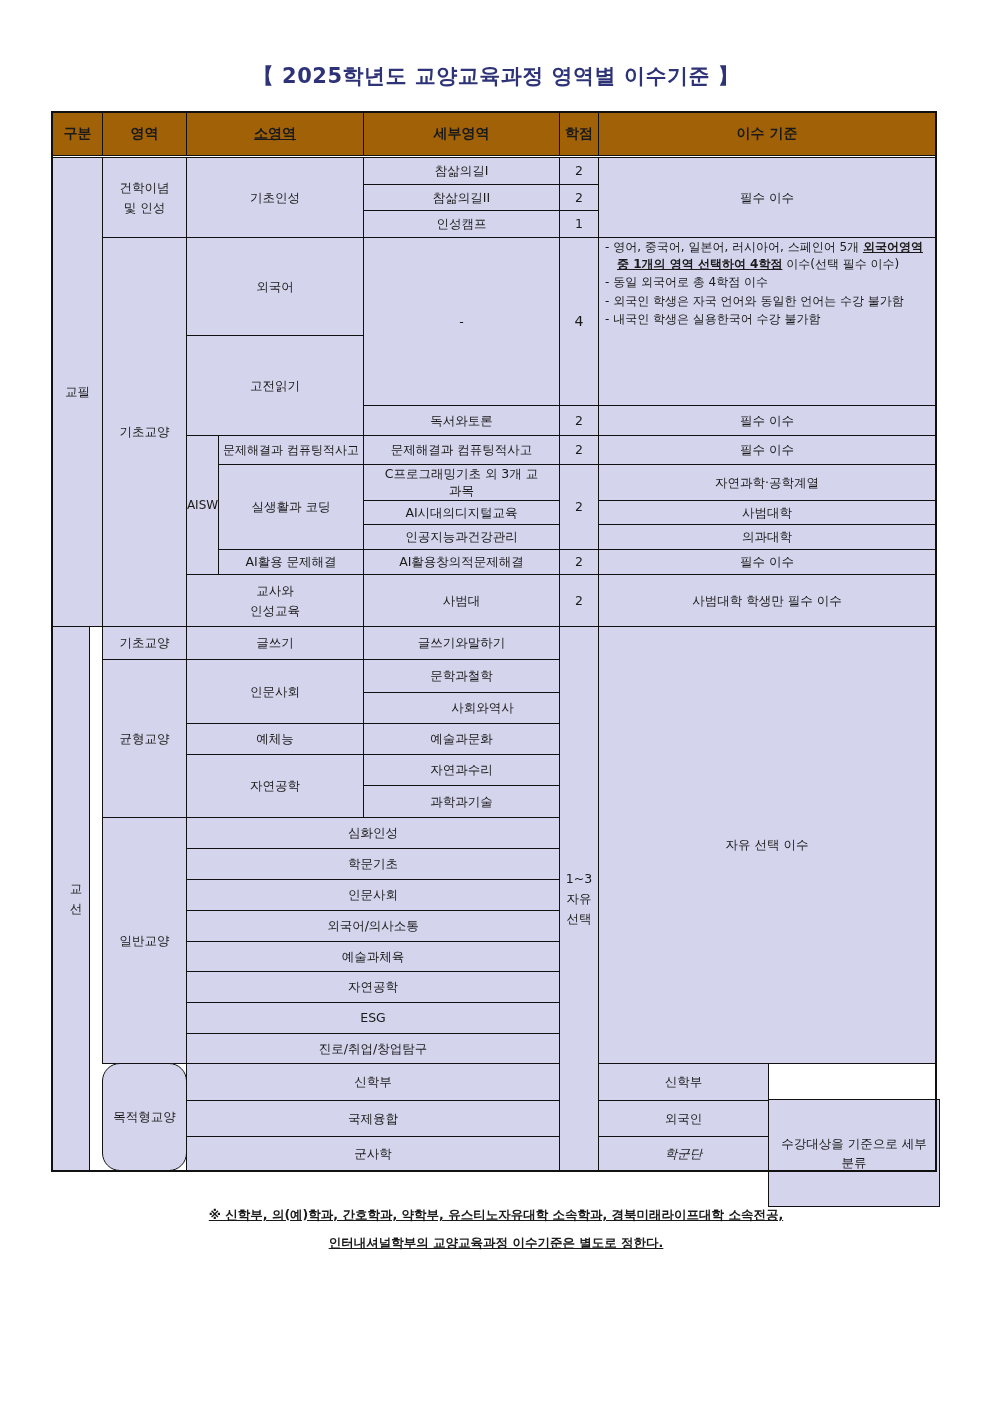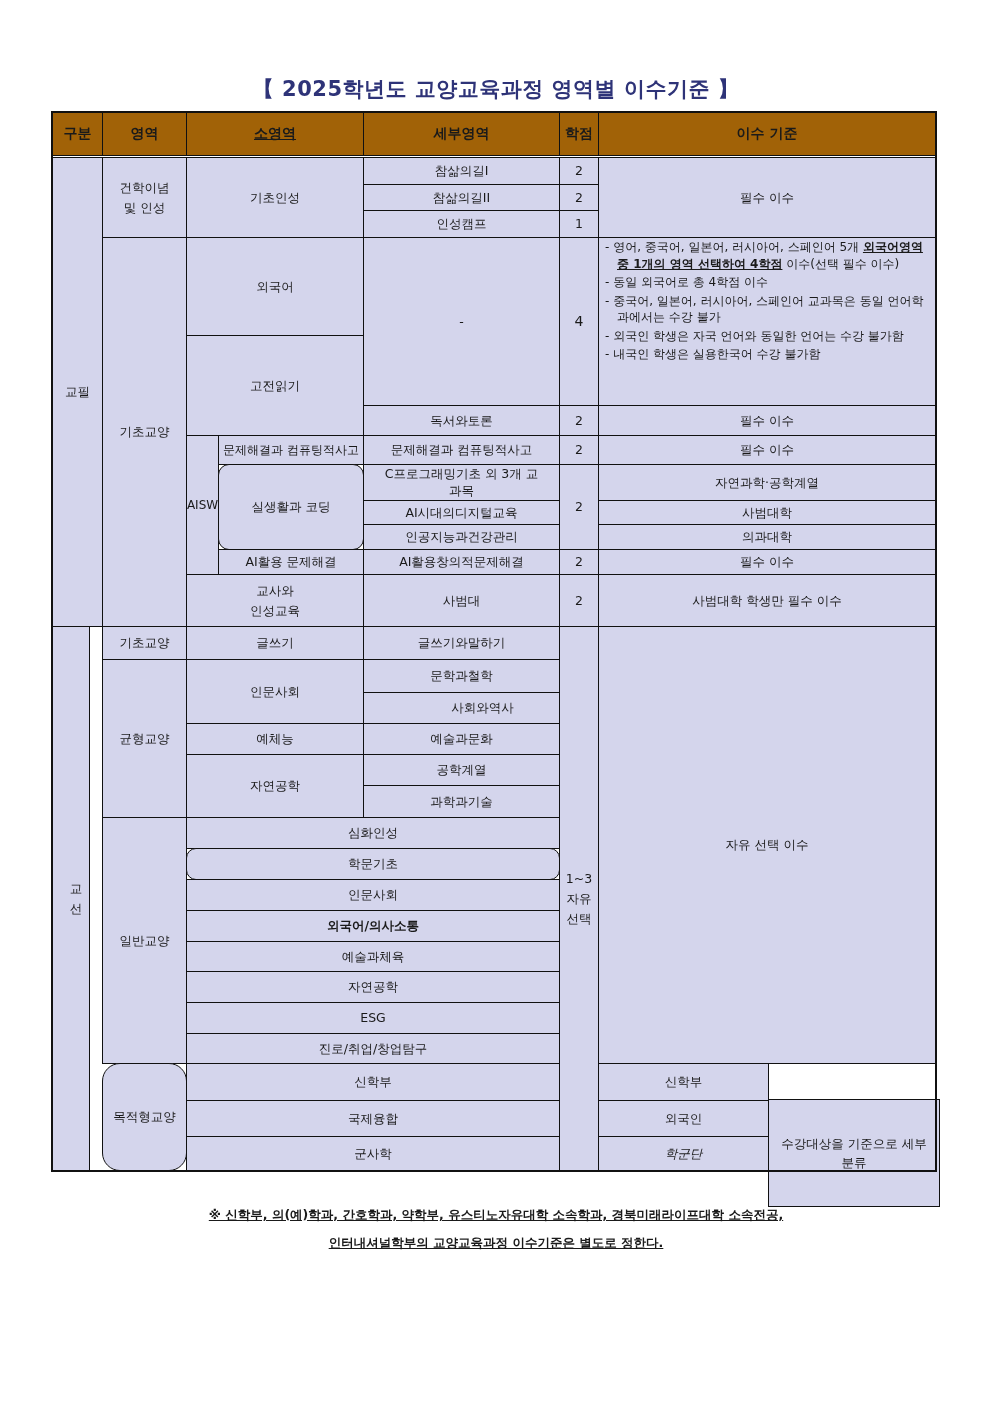--- a/index.html
+++ b/index.html
@@ -1,17 +1,17 @@
 <!DOCTYPE html>
 <html><head>
 <meta charset="utf-8">
 <style>
   html, body { margin:0; padding:0; background:#ffffff; }
   body { width:992px; height:1403px; position:relative; font-family:"DejaVu Sans", sans-serif; color:#1a1a1a; overflow:hidden; }
-  .title { position:absolute; left:0; top:62px; width:992px; text-align:center; font-size:21px; font-weight:bold; color:#2e3378; letter-spacing:0.5px;margin-top:13px; }
+  .title { position:absolute; left:0; top:62px; width:992px; text-align:center; font-size:21px; font-weight:bold; color:#2e3378; letter-spacing:0.5px; }
   .c { position:absolute; box-sizing:border-box; border:1px solid #111; background:#d4d5ec; display:flex; align-items:center; justify-content:center; text-align:center; font-size:12.5px; line-height:1.55; padding:0 2px; }
   .h { background:#a16207; font-weight:bold; font-size:14px; }
   .outer { position:absolute; left:51px; top:111px; width:886px; height:1061px; border:2px solid #111; box-sizing:border-box; pointer-events:none; }
   .hdr-line { position:absolute; left:52px; top:155px; width:884px; height:3px; border-top:1px solid #111; border-bottom:1px solid #111; box-sizing:border-box; background:#fff; }
   .crit { justify-content:flex-start; align-items:flex-start; text-align:left; padding:1px 6px; font-size:12px; line-height:1.38; }
   .crit ul { margin:0; padding:0; list-style:none; }
   .crit li { padding-left:12px; text-indent:-12px; margin-bottom:2px; }
   .crit u { font-weight:bold; }
   .note { position:absolute; left:0; width:992px; text-align:center; font-size:12.5px; font-weight:bold; }
   .note span { text-decoration:underline; }
@@ -46,37 +46,36 @@
 
   <div class="c" style="left:102px;top:237px;width:85px;height:390px;">기초교양</div>
   <div class="c" style="left:186px;top:237px;width:178px;height:99px;">외국어</div>
   <div class="c" style="left:186px;top:335px;width:178px;height:101px;">고전읽기</div>
   <div class="c" style="left:363px;top:237px;width:197px;height:169px;">-</div>
   <div class="c" style="left:559px;top:237px;width:40px;height:169px;font-size:14px;">4</div>
   <div class="c crit" style="left:598px;top:237px;width:338px;height:169px;">
     <ul>
       <li>- <span>영어, 중국어, 일본어, 러시아어, 스페인어 5개 </span><u>외국어영역 중 1개의 영역 선택하여 4학점</u><span> 이수(선택 필수 이수)</span></li>
       <li>- <span>동일 외국어로 총 4학점 이수</span></li>
-      <li>- <span>중국어, 일본어, 러시아어, 스페인어 교과목은 동일 언어학과에서는 수강 불가</span></li>
       <li>- <span>외국인 학생은 자국 언어와 동일한 언어는 수강 불가함</span></li>
       <li>- <span>내국인 학생은 실용한국어 수강 불가함</span></li>
     </ul>
   </div>
 
   <div class="c" style="left:363px;top:405px;width:197px;height:31px;">독서와토론</div>
   <div class="c" style="left:559px;top:405px;width:40px;height:31px;">2</div>
   <div class="c" style="left:598px;top:405px;width:338px;height:31px;">필수 이수</div>
 
   <div class="c" style="left:186px;top:435px;width:33px;height:140px;padding:0;font-size:12px;">AISW</div>
   <div class="c" style="left:218px;top:435px;width:146px;height:30px;font-size:12px;white-space:nowrap;">문제해결과 컴퓨팅적사고</div>
   <div class="c" style="left:363px;top:435px;width:197px;height:30px;">문제해결과 컴퓨팅적사고</div>
   <div class="c" style="left:559px;top:435px;width:40px;height:30px;">2</div>
   <div class="c" style="left:598px;top:435px;width:338px;height:30px;">필수 이수</div>
 
-  <div class="c" style="left:218px;top:464px;width:146px;height:86px;border-radius:11px;">실생활과 코딩</div>
+  <div class="c" style="left:218px;top:464px;width:146px;height:86px;">실생활과 코딩</div>
   <div class="c" style="left:363px;top:464px;width:197px;height:37px;line-height:1.3;padding:0 18px;">C프로그래밍기초 외 3개 교과목</div>
   <div class="c" style="left:363px;top:500px;width:197px;height:25px;">AI시대의디지털교육</div>
   <div class="c" style="left:363px;top:524px;width:197px;height:26px;">인공지능과건강관리</div>
   <div class="c" style="left:559px;top:464px;width:40px;height:86px;">2</div>
   <div class="c" style="left:598px;top:464px;width:338px;height:37px;">자연과학·공학계열</div>
   <div class="c" style="left:598px;top:500px;width:338px;height:25px;">사범대학</div>
   <div class="c" style="left:598px;top:524px;width:338px;height:26px;">의과대학</div>
 
   <div class="c" style="left:218px;top:549px;width:146px;height:26px;">AI활용 문제해결</div>
   <div class="c" style="left:363px;top:549px;width:197px;height:26px;">AI활용창의적문제해결</div>
@@ -95,28 +94,28 @@
   <div class="c" style="left:186px;top:626px;width:178px;height:34px;">글쓰기</div>
   <div class="c" style="left:363px;top:626px;width:197px;height:34px;">글쓰기와말하기</div>
 
   <div class="c" style="left:102px;top:659px;width:85px;height:159px;">균형교양</div>
   <div class="c" style="left:186px;top:659px;width:178px;height:65px;">인문사회</div>
   <div class="c" style="left:363px;top:659px;width:197px;height:34px;">문학과철학</div>
   <div class="c" style="left:363px;top:692px;width:197px;height:32px;padding-left:44px;">사회와역사</div>
   <div class="c" style="left:186px;top:723px;width:178px;height:32px;">예체능</div>
   <div class="c" style="left:363px;top:723px;width:197px;height:32px;">예술과문화</div>
   <div class="c" style="left:186px;top:754px;width:178px;height:64px;">자연공학</div>
-  <div class="c" style="left:363px;top:754px;width:197px;height:32px;">공학계열</div>
+  <div class="c" style="left:363px;top:754px;width:197px;height:32px;">자연과수리</div>
   <div class="c" style="left:363px;top:785px;width:197px;height:33px;">과학과기술</div>
 
   <div class="c" style="left:102px;top:817px;width:85px;height:247px;">일반교양</div>
   <div class="c" style="left:186px;top:817px;width:374px;height:32px;">심화인성</div>
-  <div class="c" style="left:186px;top:848px;width:374px;height:32px;border-radius:10px;">학문기초</div>
+  <div class="c" style="left:186px;top:848px;width:374px;height:32px;">학문기초</div>
   <div class="c" style="left:186px;top:879px;width:374px;height:32px;">인문사회</div>
-  <div class="c" style="left:186px;top:910px;width:374px;height:32px;font-weight:bold;">외국어/의사소통</div>
+  <div class="c" style="left:186px;top:910px;width:374px;height:32px;">외국어/의사소통</div>
   <div class="c" style="left:186px;top:941px;width:374px;height:31px;">예술과체육</div>
   <div class="c" style="left:186px;top:971px;width:374px;height:32px;">자연공학</div>
   <div class="c" style="left:186px;top:1002px;width:374px;height:32px;">ESG</div>
   <div class="c" style="left:186px;top:1033px;width:374px;height:31px;">진로/취업/창업탐구</div>
 
   <div class="c" style="left:559px;top:626px;width:40px;height:545px;white-space:pre-line;line-height:1.6;">1~3
 자유
 선택</div>
   <div class="c" style="left:598px;top:626px;width:338px;height:438px;">자유 선택 이수</div>
 

